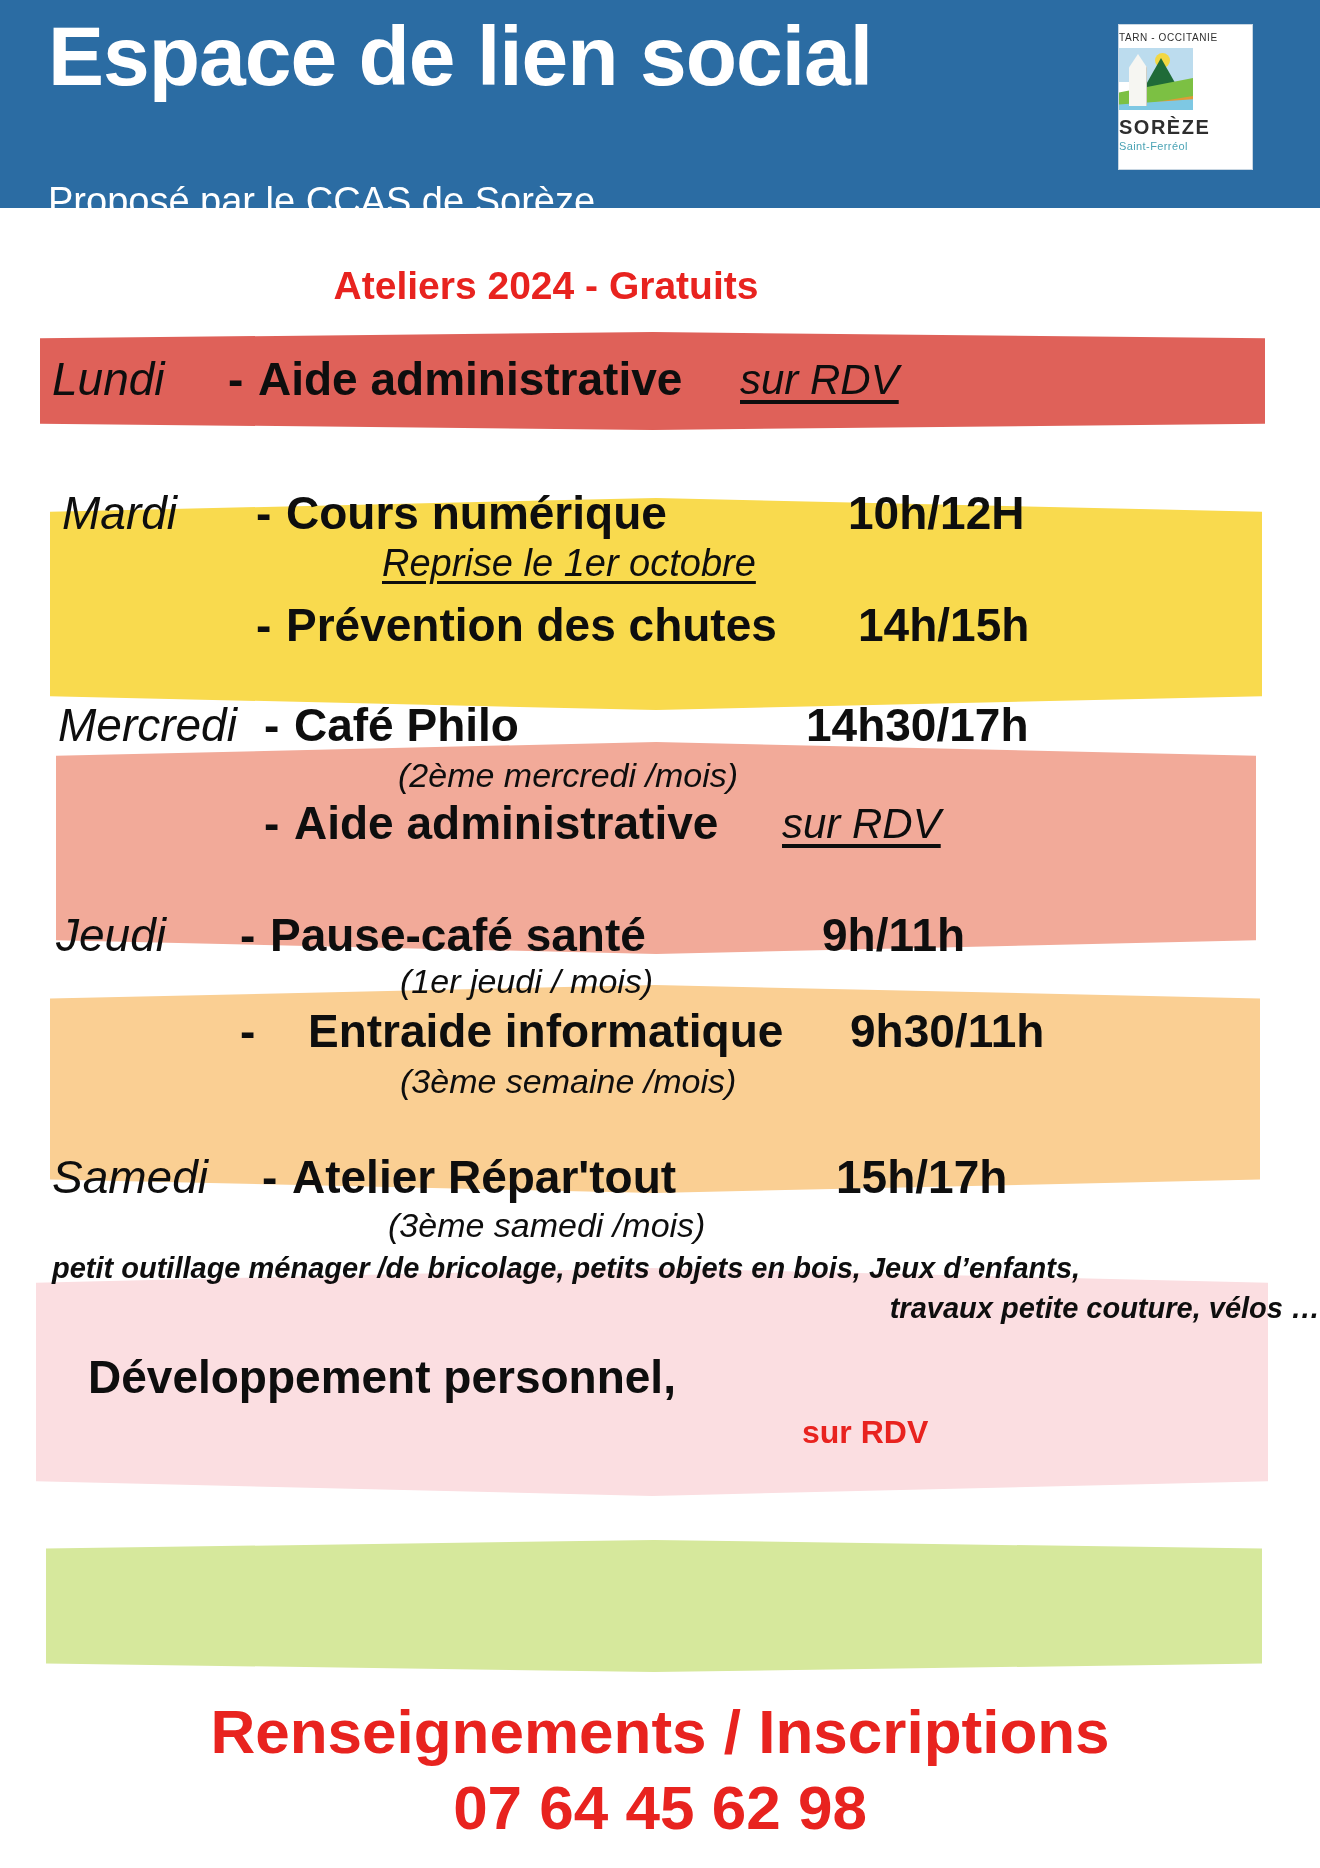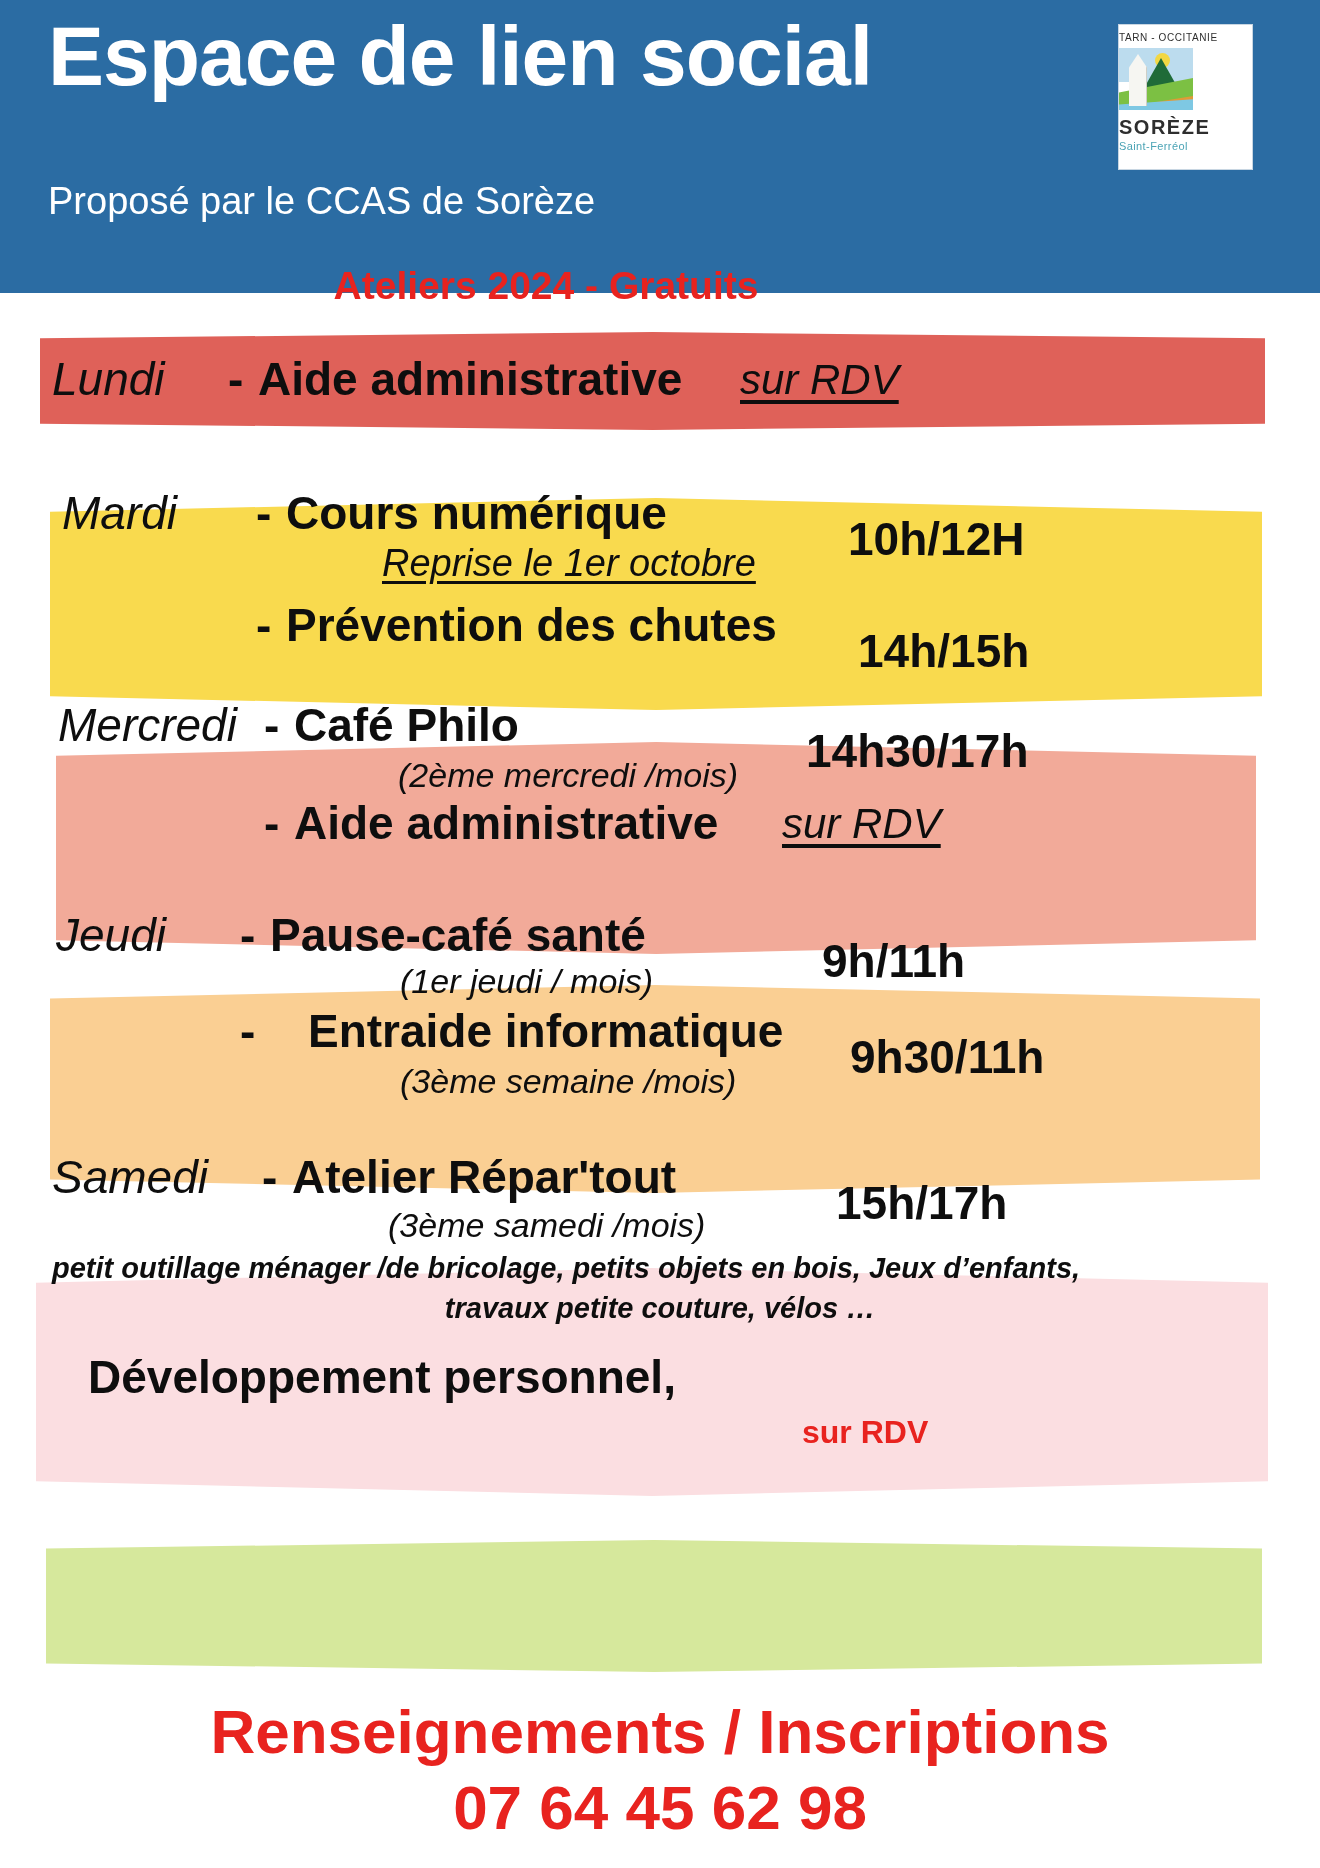--- a/index.html
+++ b/index.html
@@ -6,21 +6,21 @@
   body{
     width:1320px;height:1868px;
     background:#ffffff;
     font-family:"Liberation Sans","DejaVu Sans",sans-serif;
     overflow:hidden;
     position:relative;
   }
 
   
   .header{
-    position:absolute;left:0;top:0;width:1320px;height:293px;
+    position:absolute;left:0;top:0;width:1320px;height:208px;
     background:#2b6ca3;
     box-sizing:border-box;
   }
   .header-title{
     position:absolute;left:48px;top:12px;
     font-size:84px;font-weight:bold;color:#ffffff;
     letter-spacing:-1px;
     white-space:nowrap;
     line-height:1.05;
   }
@@ -76,21 +76,21 @@
   .b-jeudi   {left:50px;  top:985px;  width:1210px;height:208px; background:#facf93;}
   .b-samedi  {left:36px;  top:1268px; width:1232px;height:228px; background:#fbdee1;}
   .b-dev     {left:46px;  top:1540px; width:1216px;height:132px; background:#d6e89c;}
 
   
   .t{position:absolute;white-space:nowrap;color:#0e0e0e;}
   .day{
     font-style:italic;font-weight:normal;font-size:46px;
   }
   .item{font-weight:bold;font-size:46px;}
-  .time{font-weight:bold;font-size:46px;margin-top:26px;}
+  .time{font-weight:bold;font-size:46px;}
   .note{font-style:italic;font-size:34px;}
   .note-u{font-style:italic;font-size:38px;text-decoration:underline;text-underline-offset:5px;}
   .rdv{font-style:italic;font-size:42px;text-decoration:underline;text-underline-offset:6px;}
   .fine{font-style:italic;font-weight:bold;font-size:29px;}
 
   
   .dev-title{font-weight:bold;font-size:46px;}
   .dev-rdv{font-weight:bold;font-size:32px;color:#e8231f;}
 
   
@@ -166,19 +166,19 @@
 <div class="t item" style="left:270px; top:1004px;margin-left:38px;">Entraide informatique</div>
 <div class="t time" style="left:850px; top:1004px;">9h30/11h</div>
 <div class="t note" style="left:400px; top:1062px;">(3ème semaine /mois)</div>
 
 <div class="t day" style="left:52px;  top:1150px;">Samedi</div>
 <div class="t item" style="left:262px; top:1150px;">-</div>
 <div class="t item" style="left:292px; top:1150px;">Atelier Répar'tout</div>
 <div class="t time" style="left:836px; top:1150px;">15h/17h</div>
 <div class="t note" style="left:388px; top:1206px;">(3ème samedi /mois)</div>
 <div class="t fine" style="left:52px;  top:1252px;">petit outillage ménager /de bricolage, petits objets en bois,  Jeux d’enfants,</div>
-<div class="t fine" style="left:0px;   top:1292px;width:1320px;text-align:center;">travaux petite couture, vélos …</div>
+<div class="t fine" style="left:0px;   top:1292px;width:1320px;text-align:right;">travaux petite couture, vélos …</div>
 
 <div class="t dev-title" style="left:88px;  top:1350px;">Développement personnel,</div>
 <div class="t dev-rdv" style="left: 802px; top: 1414px; color: rgb(232, 35, 31);">sur RDV</div>
 
 <div class="foot1" style="color: rgb(232, 35, 31);">Renseignements / Inscriptions</div>
 <div class="foot2" style="color: rgb(232, 35, 31);">07 64 45 62 98</div>
 
 </body></html>

